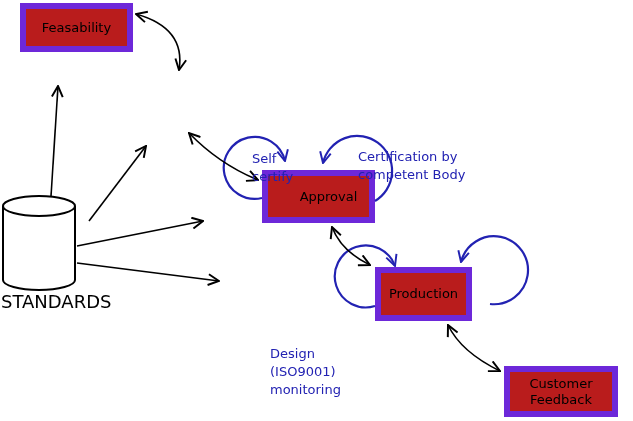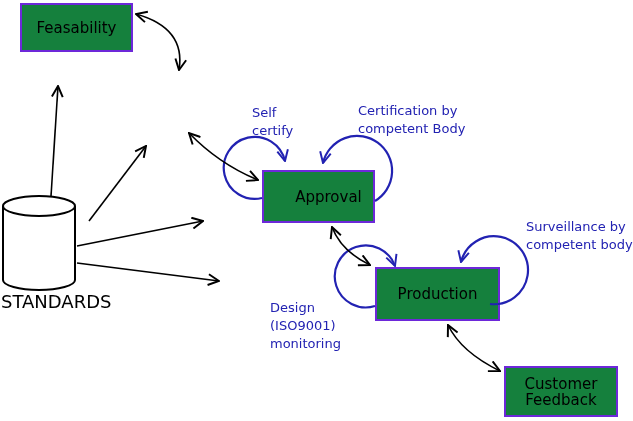--- a/index.html
+++ b/index.html
@@ -3,32 +3,33 @@
 <meta charset="utf-8">
 <style>
   html,body{margin:0;padding:0;background:#fff;}
   .canvas{
     position:relative;width:633px;height:421px;background:#fff;overflow:hidden;
     font-family:"DejaVu Sans","Liberation Sans",sans-serif;
   }
   .layer-svg{position:absolute;left:0;top:0;z-index:2;pointer-events:none;}
   .node{
     position:absolute;z-index:1;box-sizing:border-box;
-    background:#15803d;border:2px solid #6d28d9;
+    background:#b91c1c;border:6px solid #6d28d9;
     display:flex;align-items:center;justify-content:center;
-    font-size:15px;color:#000;text-align:center;line-height:16px;
+    font-size:13px;color:#000;text-align:center;line-height:16px;
   }
   .node-feasability{left:20px;top:3px;width:113px;height:49px;}
   .node-design{left:110px;top:77px;width:113px;height:52px;}
   .node-approval{left:262px;top:170px;width:113px;height:53px;padding-left:20px;}
-  .node-production{left:375px;top:267px;width:125px;height:54px;}
+  .node-production{left:375px;top:267px;width:97px;height:54px;}
   .node-customer{left:504px;top:366px;width:114px;height:51px;}
   .annotation{
     position:absolute;z-index:3;font-size:13px;line-height:18px;color:#2222b2;
     white-space:nowrap;
+    margin-top:46px;
   }
   .ann-self{left:252px;top:104px;}
   .ann-cert{left:358px;top:102px;}
   .ann-surv{left:526px;top:218px;}
   .ann-quality{left:270px;top:299px;}
   .datastore-label{
     position:absolute;z-index:3;left:1px;top:294px;
     font-size:18px;line-height:16px;color:#000;white-space:nowrap;
   }
 </style>
@@ -53,24 +54,20 @@
     </span>
   </div>
 
   <div class="annotation ann-self">
     <span style="display:block">Self</span>
     <span style="display:block">certify</span>
   </div>
   <div class="annotation ann-cert">
     <span style="display:block">Certification by</span>
     <span style="display:block">competent Body</span>
-  </div>
-  <div class="annotation ann-surv">
-    <span style="display:block">Surveillance by</span>
-    <span style="display:block">competent body</span>
   </div>
   <div class="annotation ann-quality">
     <span style="display:block">Design</span>
     <span style="display:block">(ISO9001)</span>
     <span style="display:block">monitoring</span>
   </div>
 
   <div class="datastore-label">STANDARDS</div>
 
   <svg class="layer-svg" width="633" height="421" viewBox="0 0 633 421">

